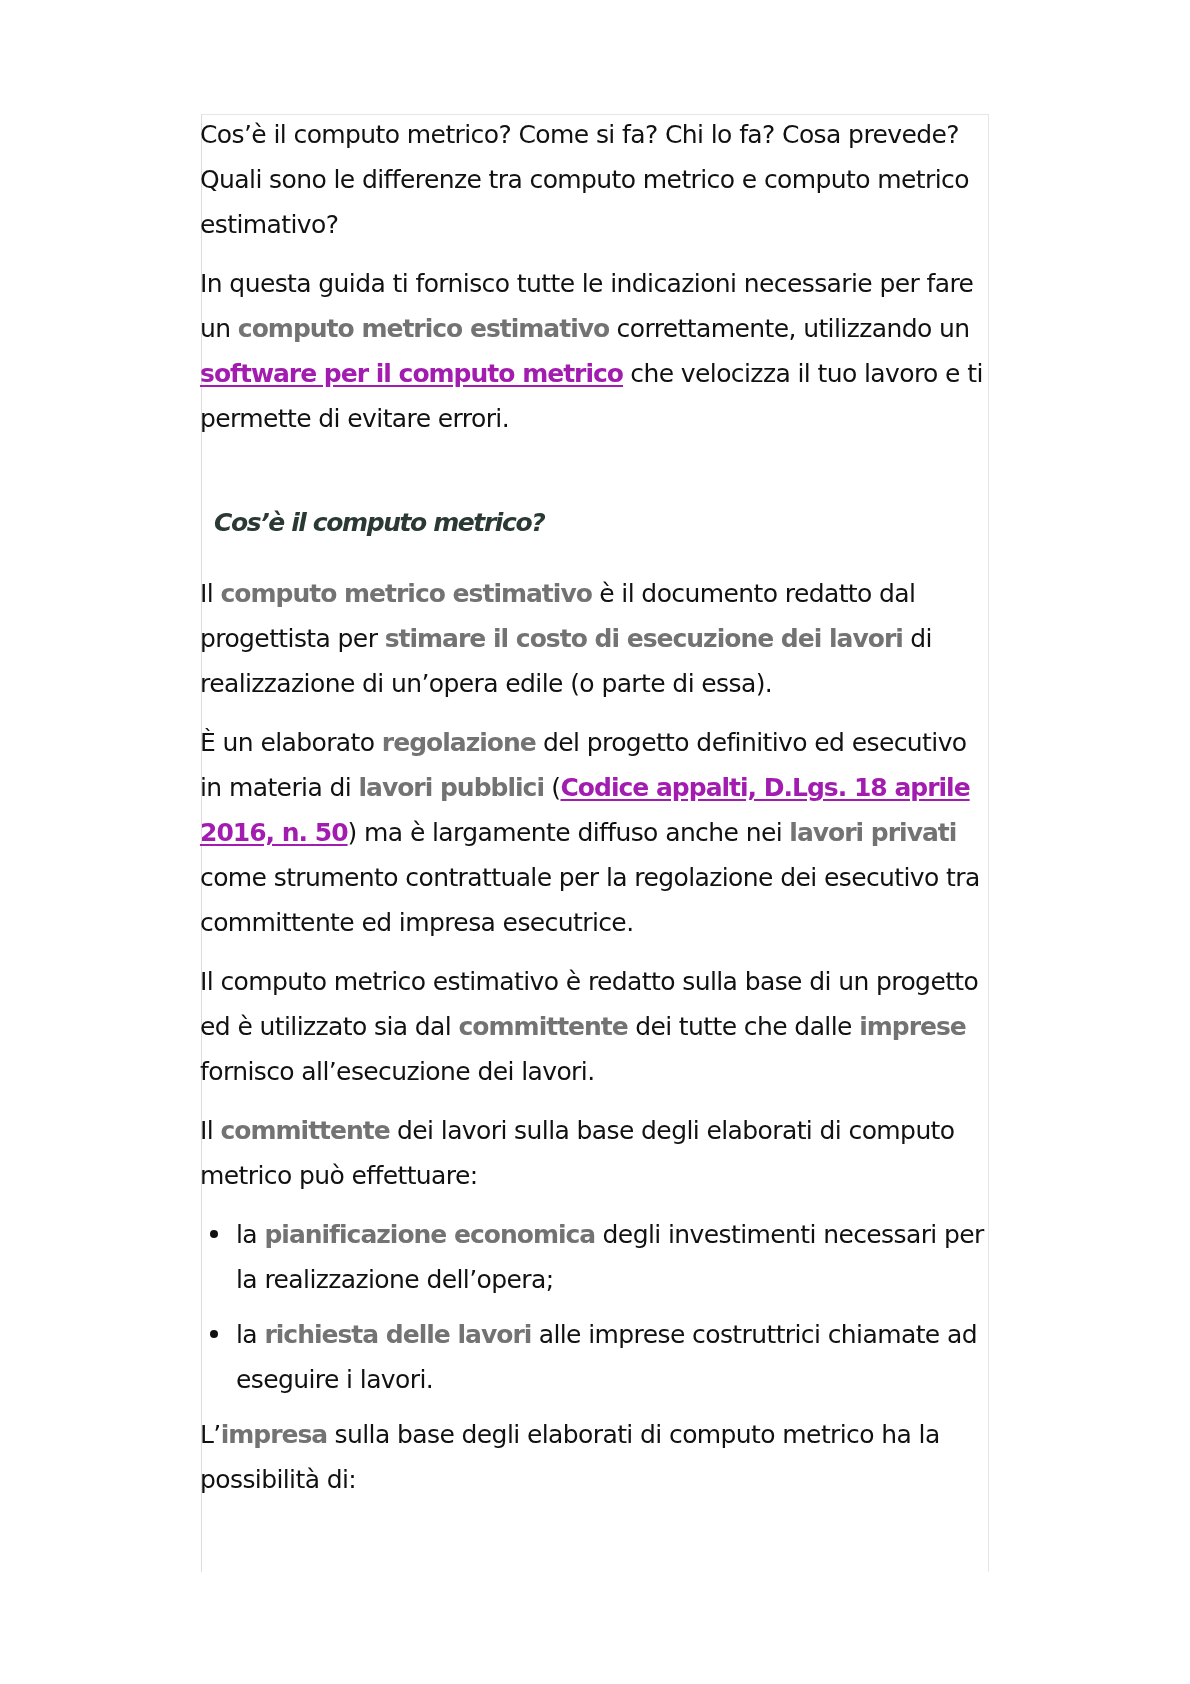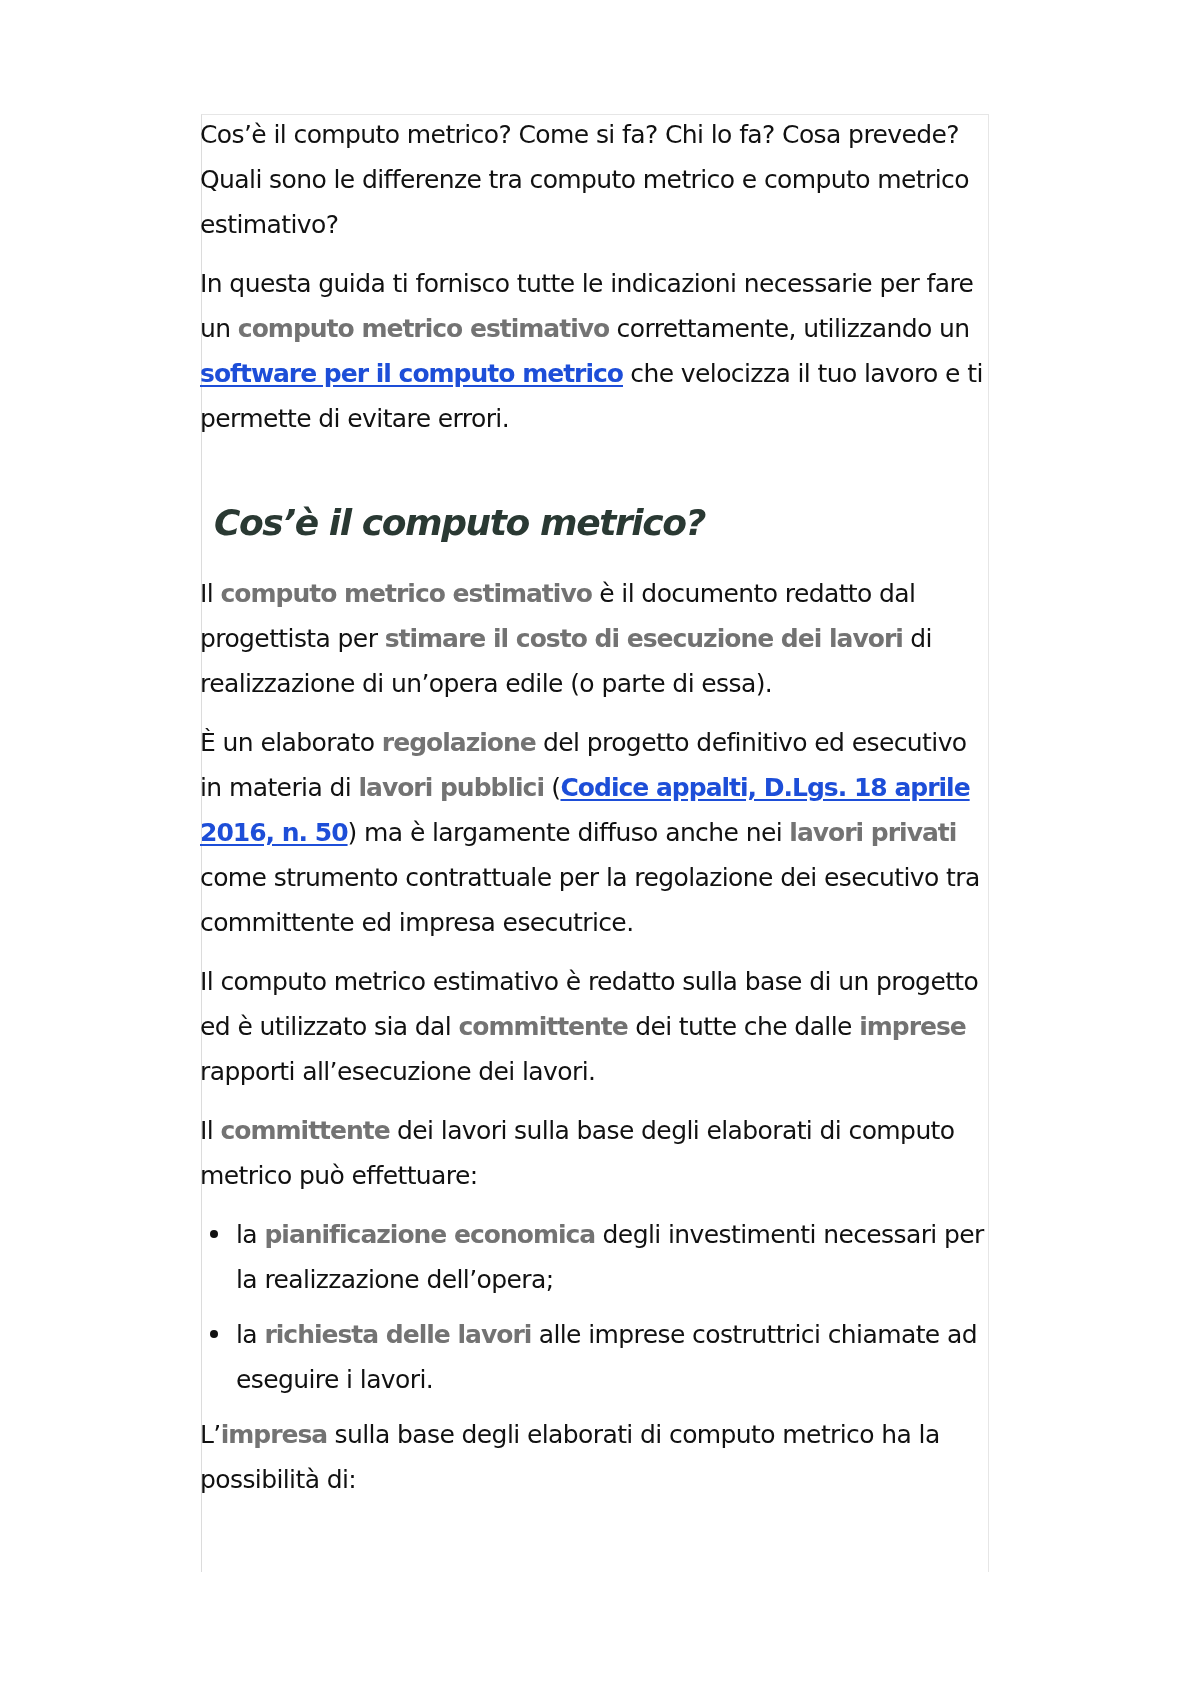--- a/index.html
+++ b/index.html
@@ -18,27 +18,27 @@
       left: 200px; top: 112px;
       width: 792px;
       font-family: "DejaVu Sans", sans-serif;
       font-size: 25px;
       letter-spacing: -0.6px;
       color: #111111;
       line-height: 45px;
     }
     p { margin: 0 0 14px 0; }
     b { font-weight: bold; color: #737373; letter-spacing: -1px; }
-    a { color: #1d4ed8; text-decoration: underline; text-underline-offset: 3px; font-weight: 600; letter-spacing: -1px; }
+    a { color: #a21caf; text-decoration: underline; text-underline-offset: 3px; font-weight: 600; letter-spacing: -1px; }
     h2 {
       margin: 58px 0 24px 14px;
       font-family: "DejaVu Sans", sans-serif;
       font-style: italic;
       font-weight: bold;
-      font-size: 36px;
+      font-size: 25px;
       letter-spacing: -1.4px;
       color: #2a3933;
       line-height: 48px;
     }
     ul { margin: 4px 0 10px 0; padding: 0 0 0 36px; list-style: none; }
     li { position: relative; margin-bottom: 10px; }
     li .bullet {
       position: absolute; left: -26px; top: 18px;
       width: 8px; height: 8px; border-radius: 50%; background: #111;
     }
@@ -53,21 +53,21 @@
   <p><span>Cos’è il computo metrico? Come si fa? Chi lo fa? Cosa prevede? Quali sono le differenze tra computo metrico e computo metrico estimativo?</span></p>
 
   <p><span>In questa guida ti fornisco tutte le indicazioni necessarie per fare un </span><b>computo metrico estimativo</b><span> correttamente, utilizzando un </span><a>software per il computo metrico</a><span> che velocizza il tuo lavoro e ti permette di evitare errori.</span></p>
 
   <h2>Cos’è il computo metrico?</h2>
 
   <p><span>Il </span><b>computo metrico estimativo</b><span> è il documento redatto dal progettista per </span><b>stimare il costo di esecuzione dei lavori</b><span> di realizzazione di un’opera edile (o parte di essa).</span></p>
 
   <p><span>È un elaborato </span><b>regolazione</b><span> del progetto definitivo ed esecutivo in materia di </span><b>lavori pubblici</b><span> (</span><a>Codice appalti, D.Lgs. 18 aprile 2016, n. 50</a><span>) ma è largamente diffuso anche nei </span><b>lavori privati</b><span> come strumento contrattuale per la regolazione dei esecutivo tra committente ed impresa esecutrice.</span></p>
 
-  <p><span>Il computo metrico estimativo è redatto sulla base di un progetto ed è utilizzato sia dal </span><b>committente</b><span> dei tutte che dalle </span><b>imprese</b><span> rapporti all’esecuzione dei lavori.</span></p>
+  <p><span>Il computo metrico estimativo è redatto sulla base di un progetto ed è utilizzato sia dal </span><b>committente</b><span> dei tutte che dalle </span><b>imprese</b><span> fornisco all’esecuzione dei lavori.</span></p>
 
   <p><span>Il </span><b>committente</b><span> dei lavori sulla base degli elaborati di computo metrico può effettuare:</span></p>
 
   <ul>
     <li><span class="bullet"></span><span>la </span><b>pianificazione economica</b><span> degli investimenti necessari per la realizzazione dell’opera;</span></li>
     <li><span class="bullet"></span><span>la </span><b>richiesta delle lavori</b><span> alle imprese costruttrici chiamate ad eseguire i lavori.</span></li>
   </ul>
 
   <p><span>L’</span><b>impresa</b><span> sulla base degli elaborati di computo metrico ha la possibilità di:</span></p>
 

